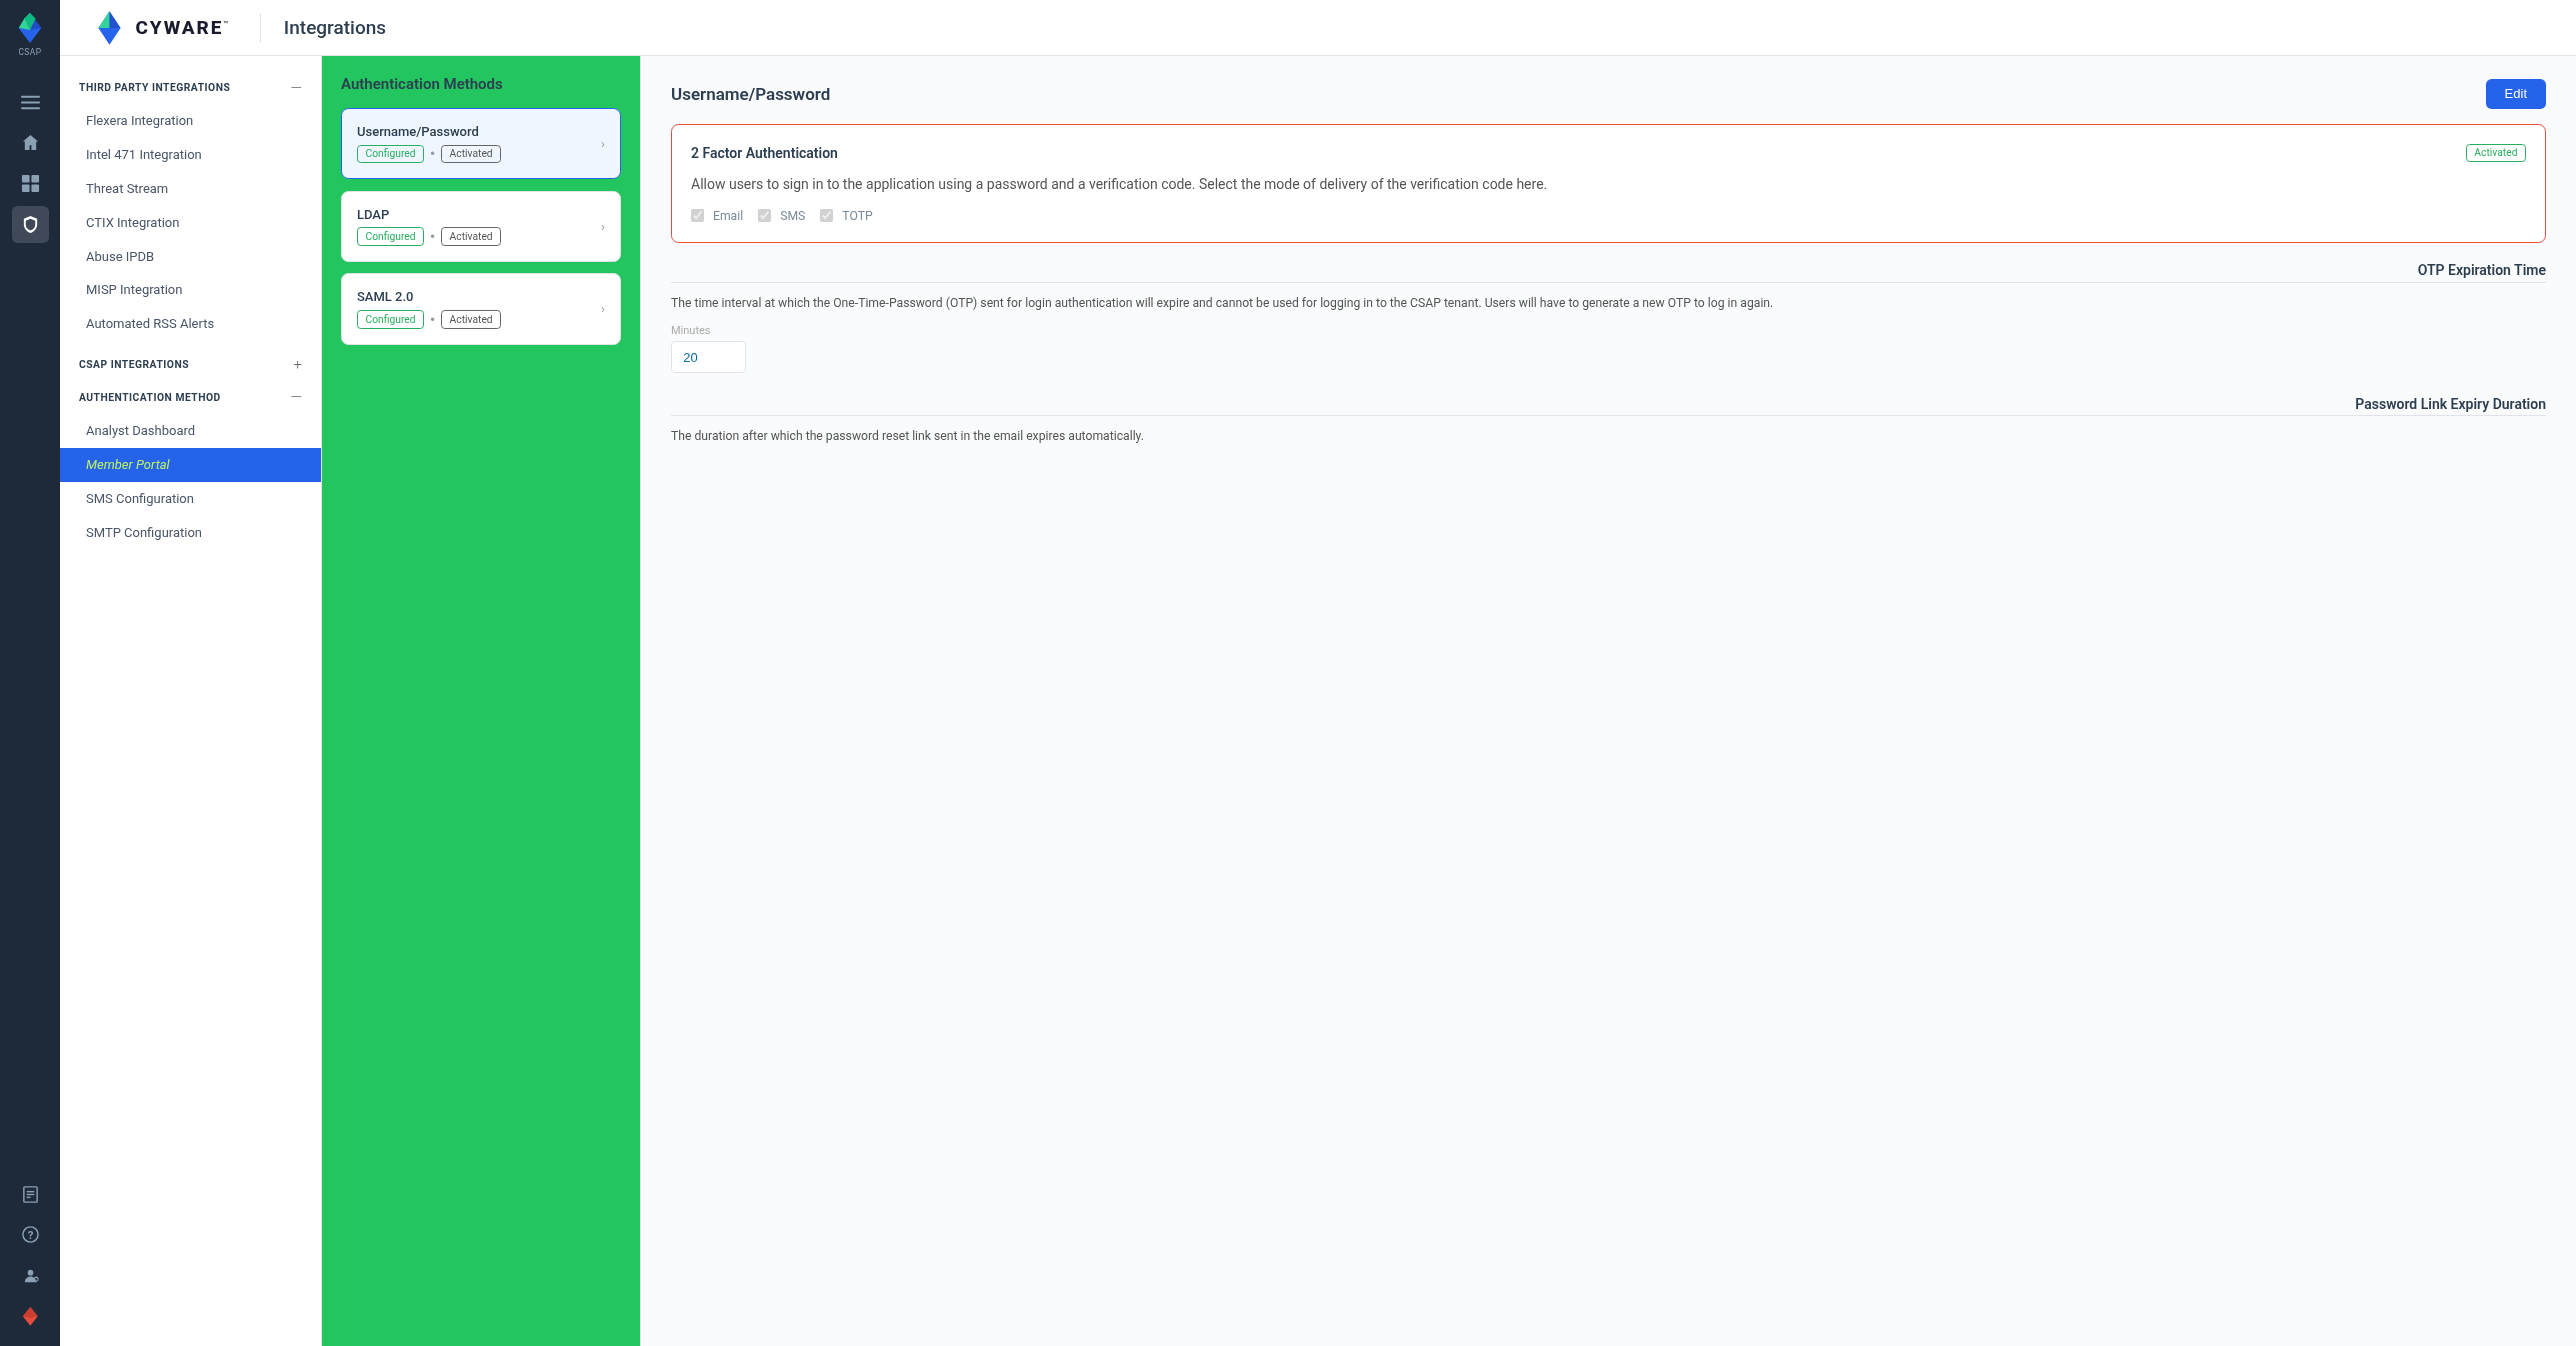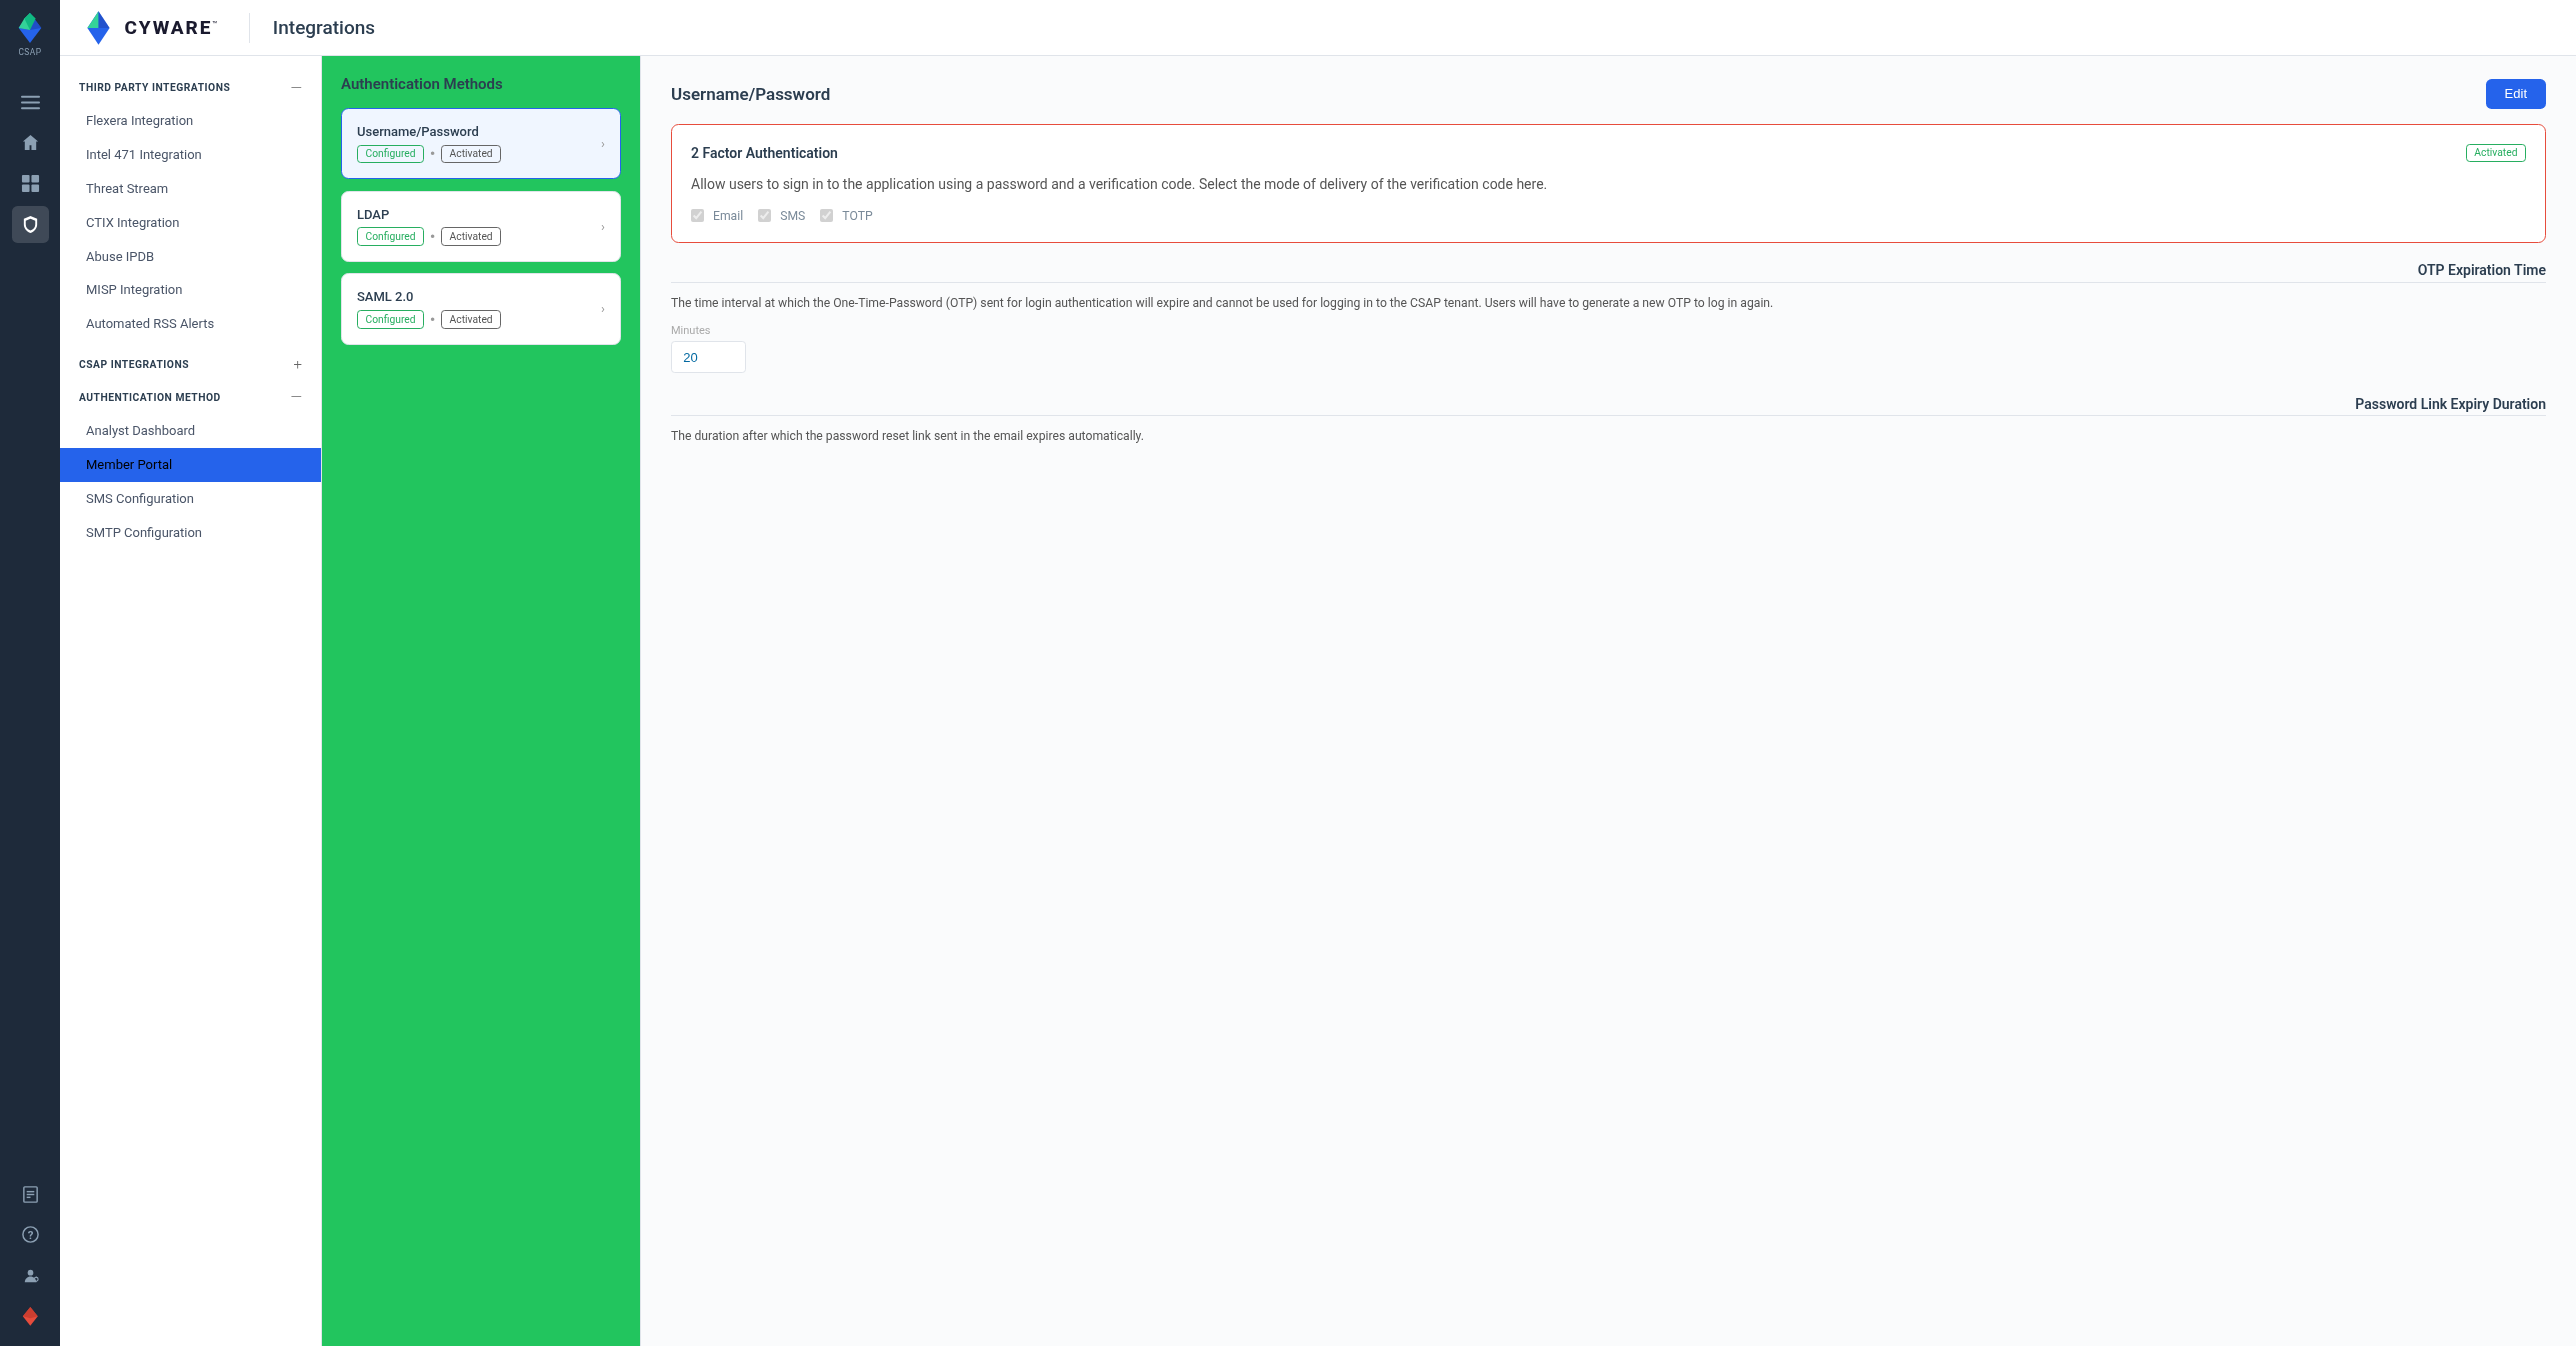--- a/index.html
+++ b/index.html
@@ -38,21 +38,21 @@
       overflow: hidden;
     }
 
     
     .top-header {
       height: 56px;
       background: #fff;
       border-bottom: 0.9px solid #e0e4ea;
       display: flex;
       align-items: center;
-      padding: 0 20px;
+      padding: 0 31px;
       flex-shrink: 0;
     }
     .top-header h1 {
       font-size: 19px;
       font-weight: 500;
       color: #2c3e50;
     }
 
     
     .content-area {
@@ -90,22 +90,23 @@
       font-weight: 300;
     }
     .sidebar-item {
       padding: 9.4px 19px 9.4px 26px;
       font-size: 13px;
       color: #4a5568;
       cursor: pointer;
     }
     .sidebar-item.active {
       background: #2563eb;
-      color: #000000;
+      color: #bef264;
       border-radius: 0;
+      font-style: italic;
     }
 
     
     .middle-panel {
       width: 319px;
       background: #22c55e;
       border-right: 0.9px solid #e0e4ea;
       overflow-y: auto;
       flex-shrink: 0;
       padding: 19px;

